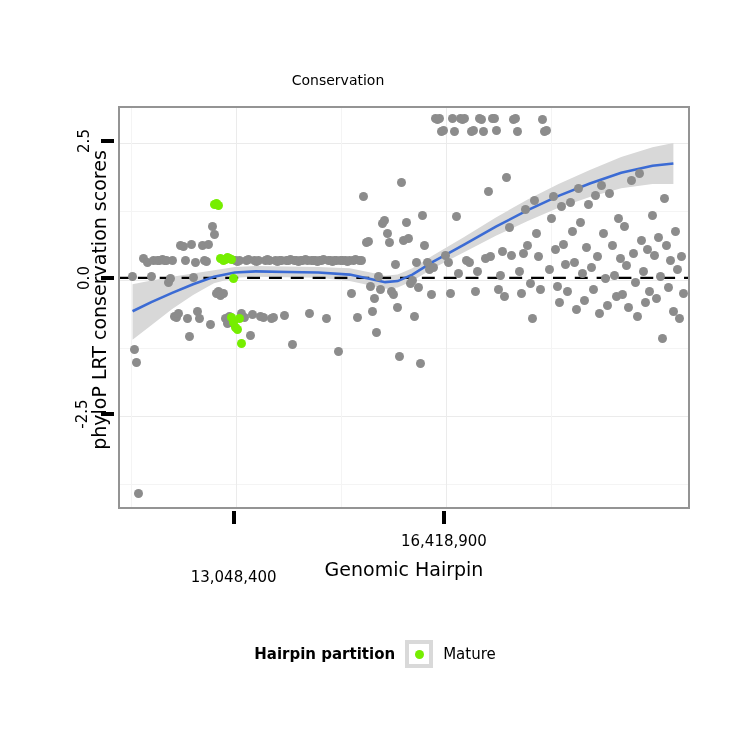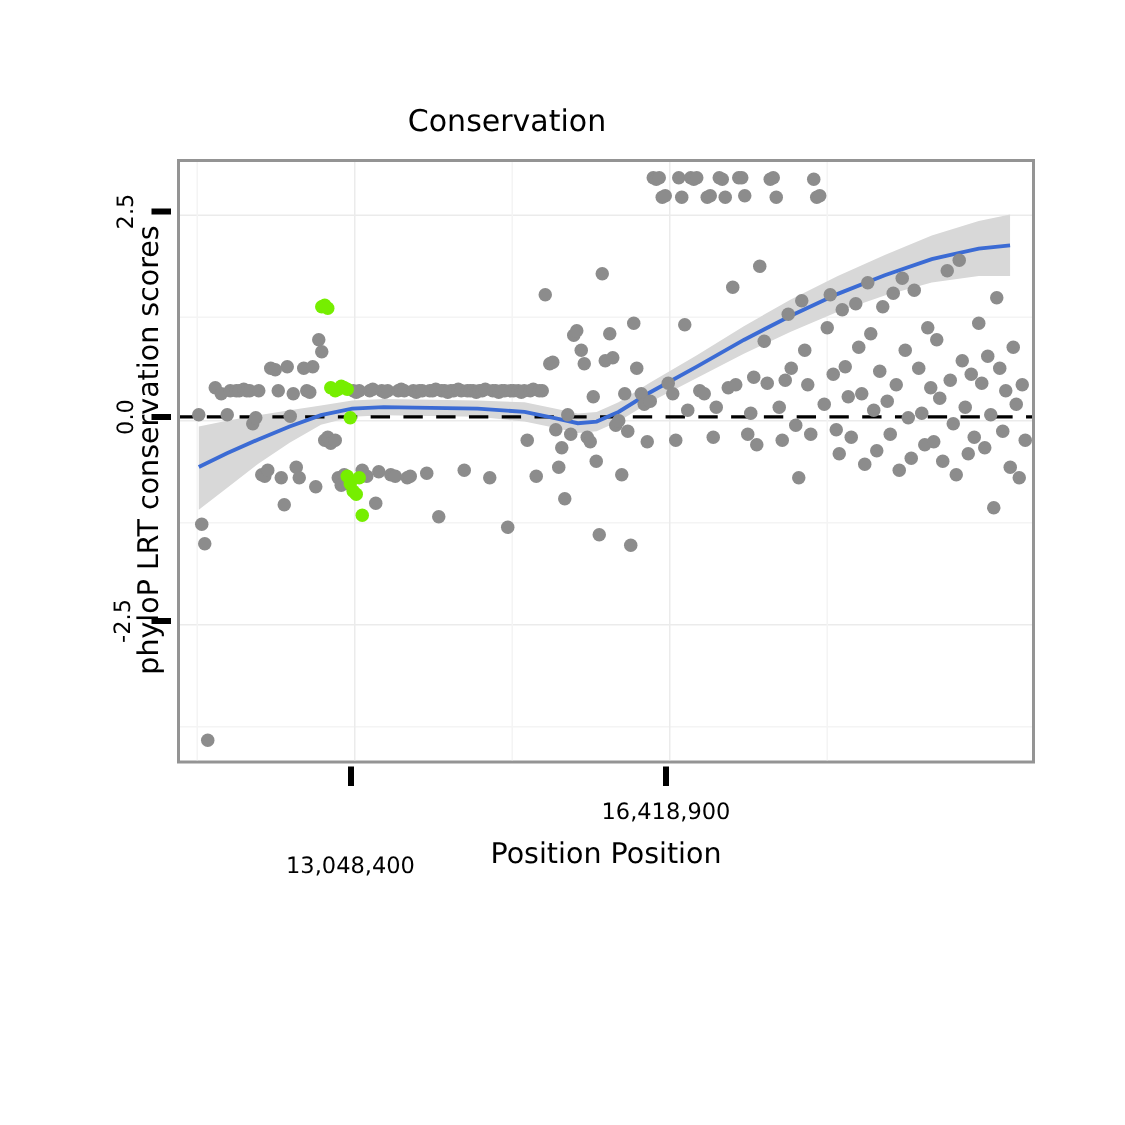--- a/index.html
+++ b/index.html
@@ -19,21 +19,21 @@
     left: 0; top: 0;
     width: 750px;
     height: 750px;
   }
   .chart-title {
     position: absolute;
     left: 0;
     top: 68px;
     width: 676px;
     text-align: center;
-    font-size: 20px;
+    font-size: 14px;
     color: #000000;
     line-height: 24px;
   }
   .ylab {
     position: absolute;
     left: -200px;
     top: 300px;
     width: 500px;
     text-align: center;
     font-size: 19px;
@@ -489,16 +489,23 @@
         <div class="pt pt-green" style="left: 113.559px; top: 170.458px;"></div>
         <div class="pt pt-green" style="left: 111.456px; top: 209.669px;"></div>
         <div class="pt pt-green" style="left: 113.559px; top: 214.026px;"></div>
         <div class="pt pt-green" style="left: 115.662px; top: 219.472px;"></div>
         <div class="pt pt-green" style="left: 117.765px; top: 221.65px;"></div>
         <div class="pt pt-green" style="left: 119.868px; top: 210.758px;"></div>
         <div class="pt pt-green" style="left: 121.971px; top: 235.809px;"></div>
       </div>
   </div>
 
-  <div class="xlab">Position Position</div>
-
+  <div class="xlab">Genomic Hairpin</div>
+
+  <div class="legend">
+    <span class="legend-title">Hairpin partition</span>
+    <span class="legend-key">
+      <span class="legend-key-dot"></span>
+    </span>
+    <span class="legend-label">Mature</span>
+  </div>
 
 </div>
 
 </body></html>

